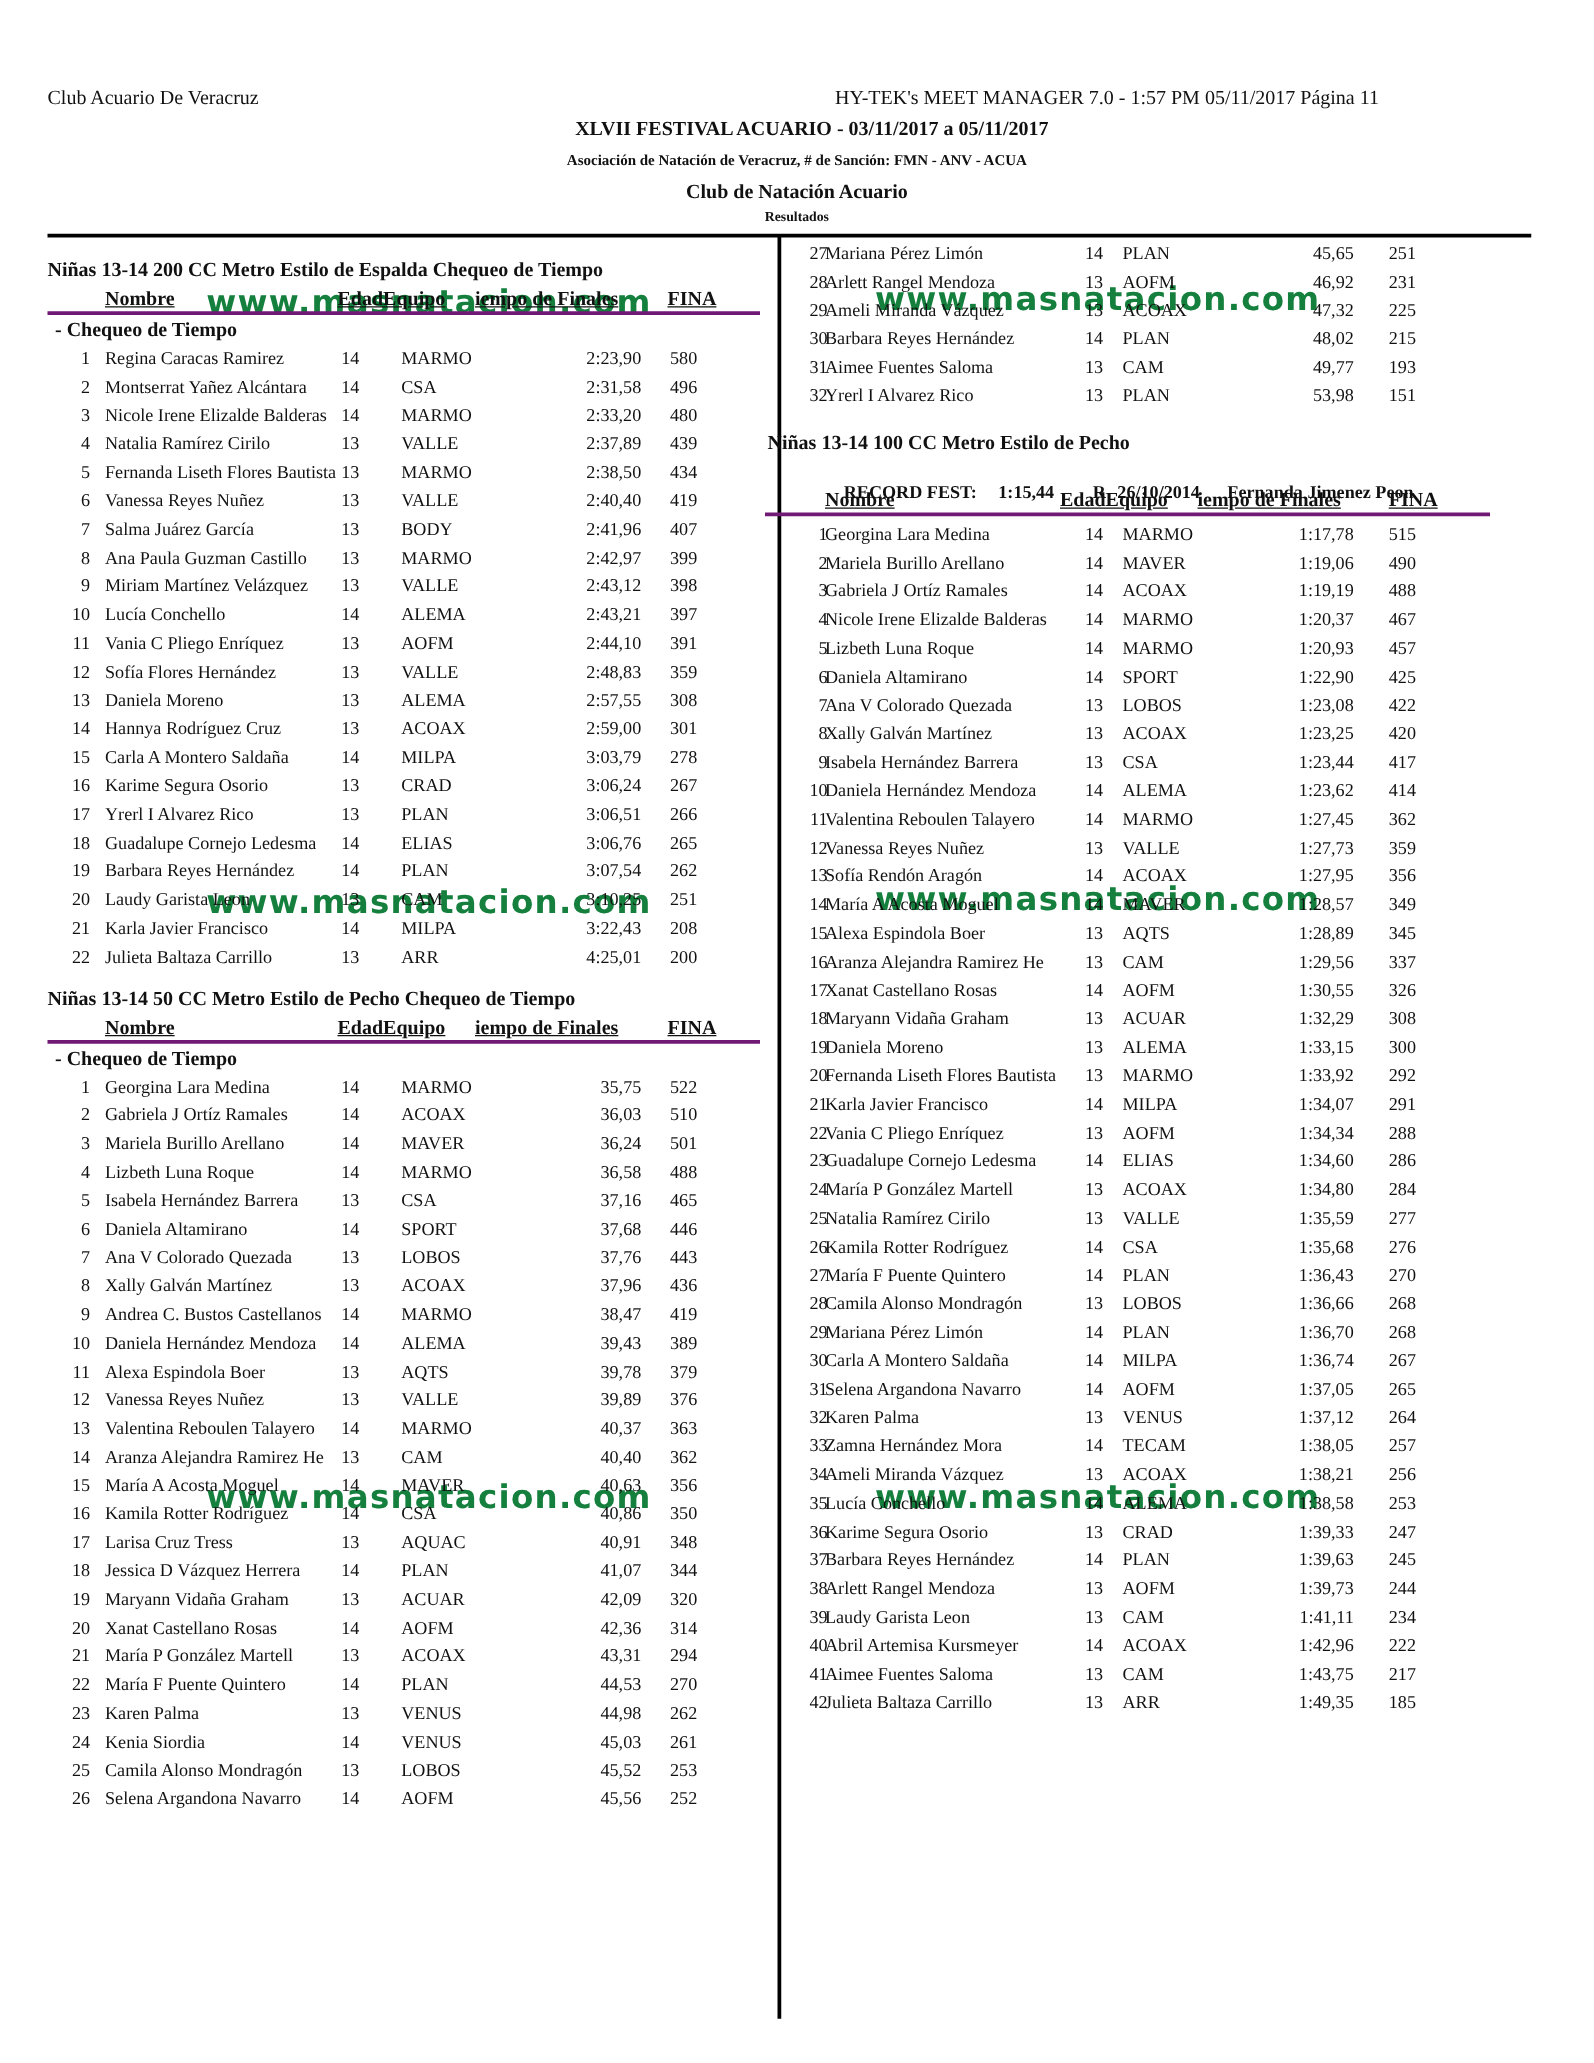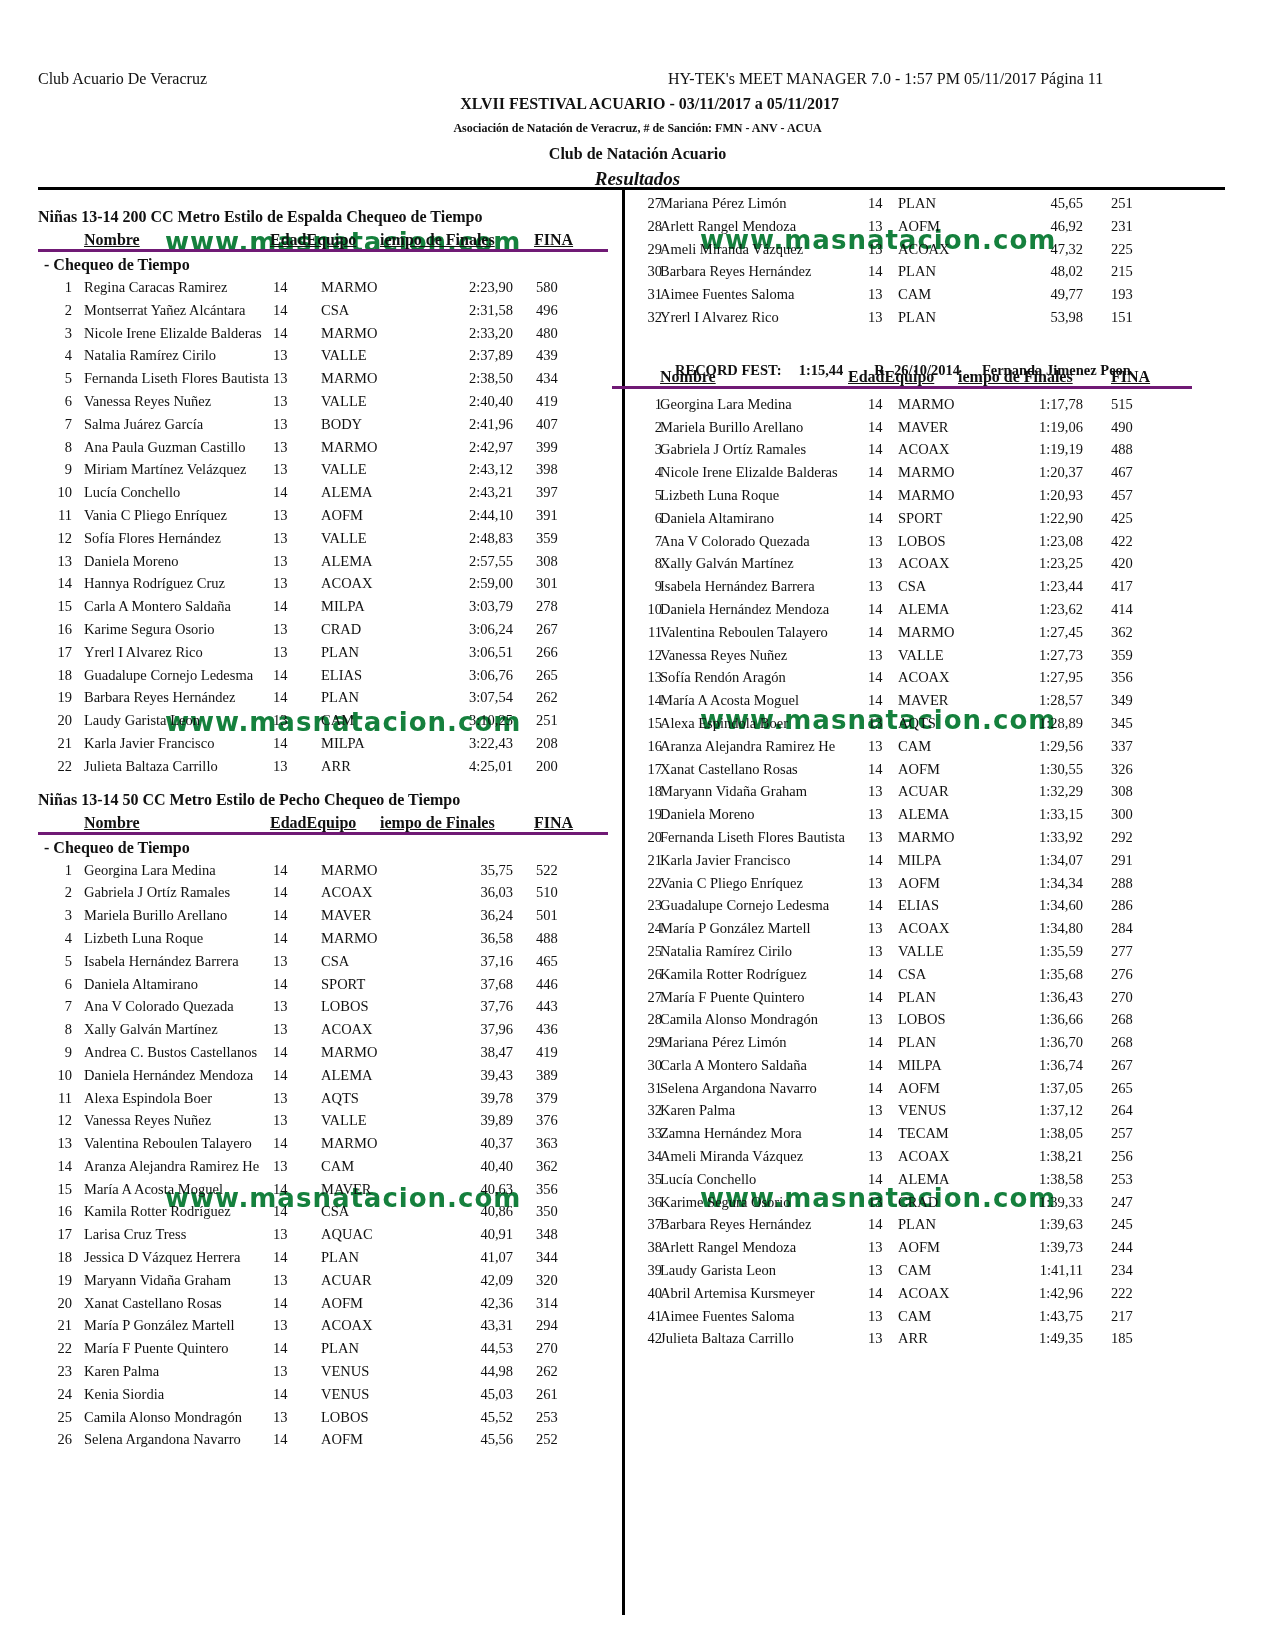--- a/index.html
+++ b/index.html
@@ -5,21 +5,21 @@
   * { box-sizing: border-box; margin: 0; padding: 0; }
   html, body { width: 1275px; height: 1650px; background: #ffffff; }
   body { position: relative; font-family: "Liberation Serif", "DejaVu Serif", serif; color: #111; overflow: hidden; }
 
   .hdr-left { position: absolute; left: 38px; top: 70px; font-size: 16px; }
   .hdr-right { position: absolute; left: 668px; top: 70px; font-size: 16px; white-space: nowrap; }
   .center-line { position: absolute; left: 0; width: 1275px; text-align: center; font-weight: bold; white-space: nowrap; }
   .t1 { top: 95px; font-size: 16px; left: 12px; }
   .t2 { top: 121px; font-size: 12px; }
   .t3 { top: 145px; font-size: 16px; }
-  .t4 { top: 168px; font-size: 19px; font-style: italic; }
+  .t4 { top: 168px; font-size: 11px; }
 
   .top-rule { position: absolute; left: 38px; top: 187px; width: 1187px; height: 3px; background: #000; }
   .vdiv { position: absolute; left: 622px; top: 188px; width: 3px; height: 1427px; background: #000; }
 
   .col { position: absolute; }
   .col-left { left: 38px; top: 205px; width: 570px; }
   .col-right { left: 643px; top: 192px; width: 580px; }
 
   .event-title { font-weight: bold; font-size: 16px; height: 24px; line-height: 24px; white-space: nowrap; }
   .record { font-size: 14.5px; font-weight: bold; height: 23px; line-height: 23px; padding-left: 32px; white-space: nowrap; }
@@ -543,20 +543,21 @@
         <span class="c-place">32</span>
         <span class="c-name">Yrerl I Alvarez Rico</span>
         <span class="c-age">13</span>
         <span class="c-team">PLAN</span>
         <span class="c-time">53,98</span>
         <span class="c-fina">151</span>
       </div>
     </div>
 
   <div class="gap2"></div>
+  <div class="event-title">Niñas 13-14 100 CC Metro Estilo de Pecho</div>
   <div class="record">
     <span style="width:120px;">RECORD FEST:</span>
     <span style="width:72px;">1:15,44</span>
     <span style="width:16px;">R</span>
     <span style="width:88px; overflow:hidden; vertical-align:top;">26/10/2014</span><span>Fernanda Jimenez Peon</span>
   </div>
   <div class="col-head">
     <span class="h-nombre" style="left:48px;">Nombre</span>
     <span class="h-edad" style="left:236px;">EdadEquipo</span>
     <span class="h-tiempo" style="left:346px;">iempo de Finales</span>

